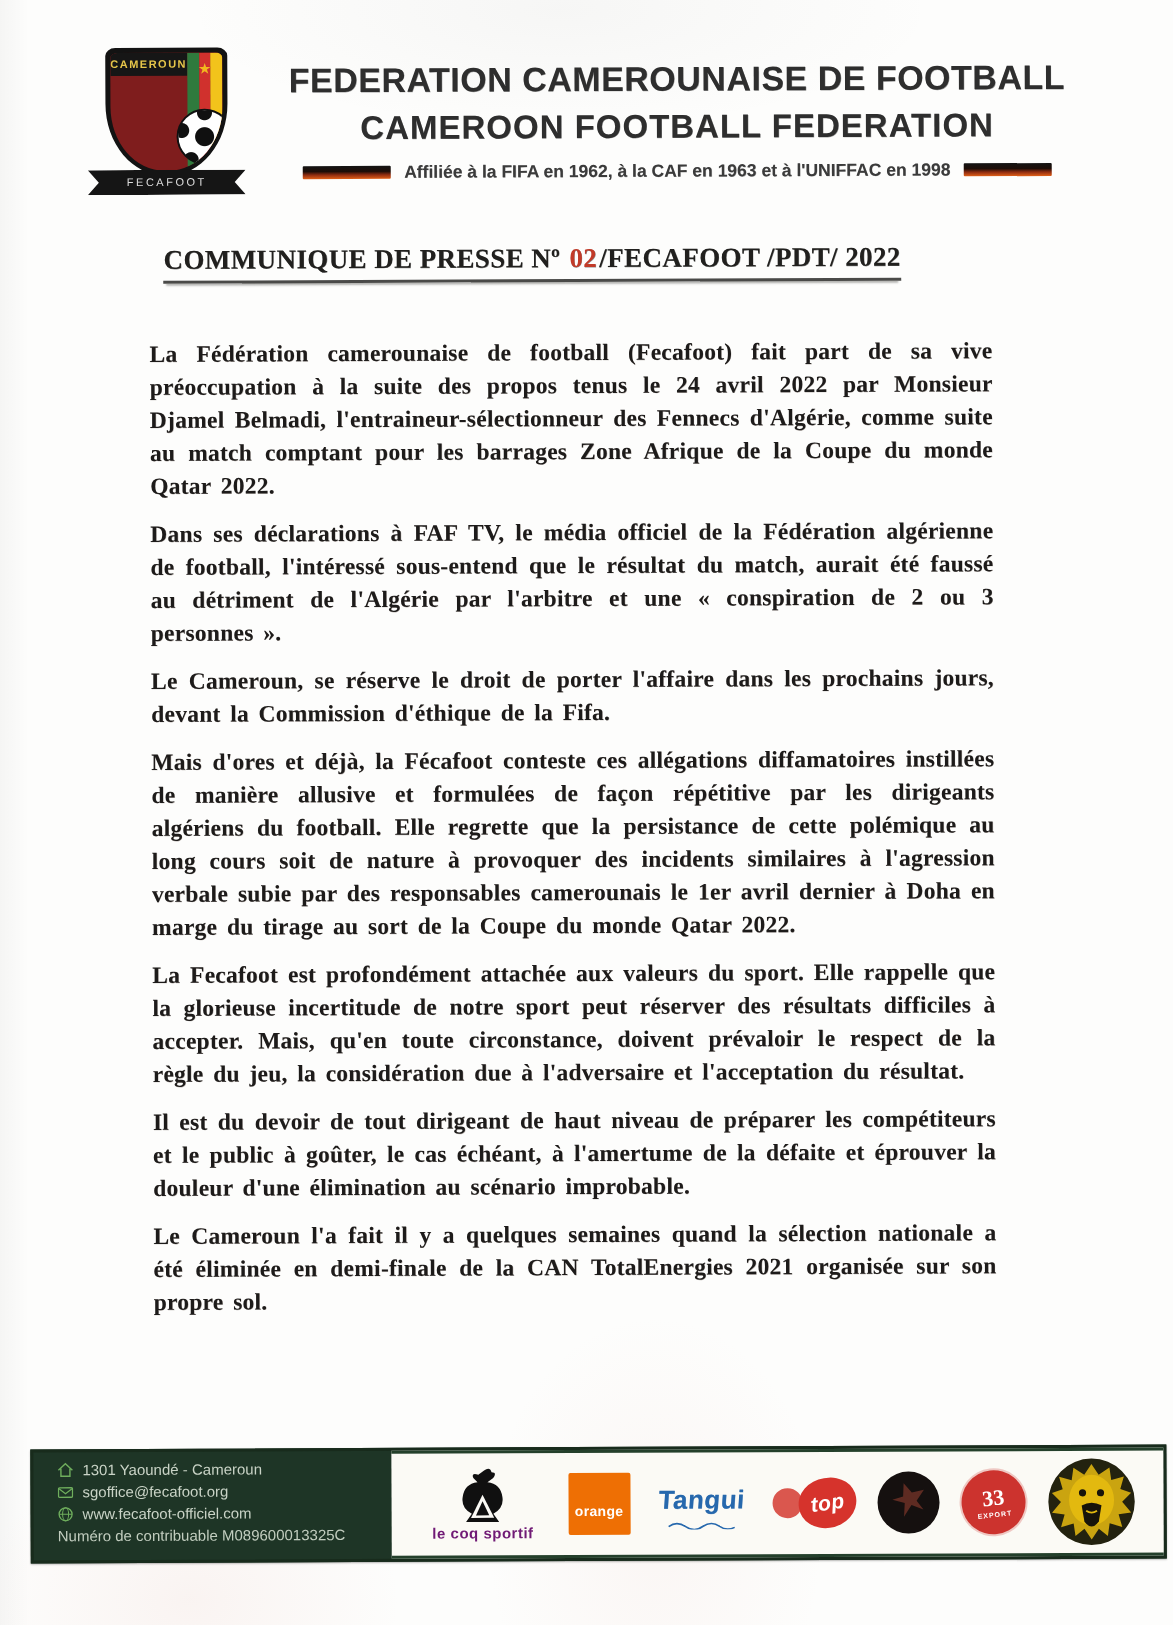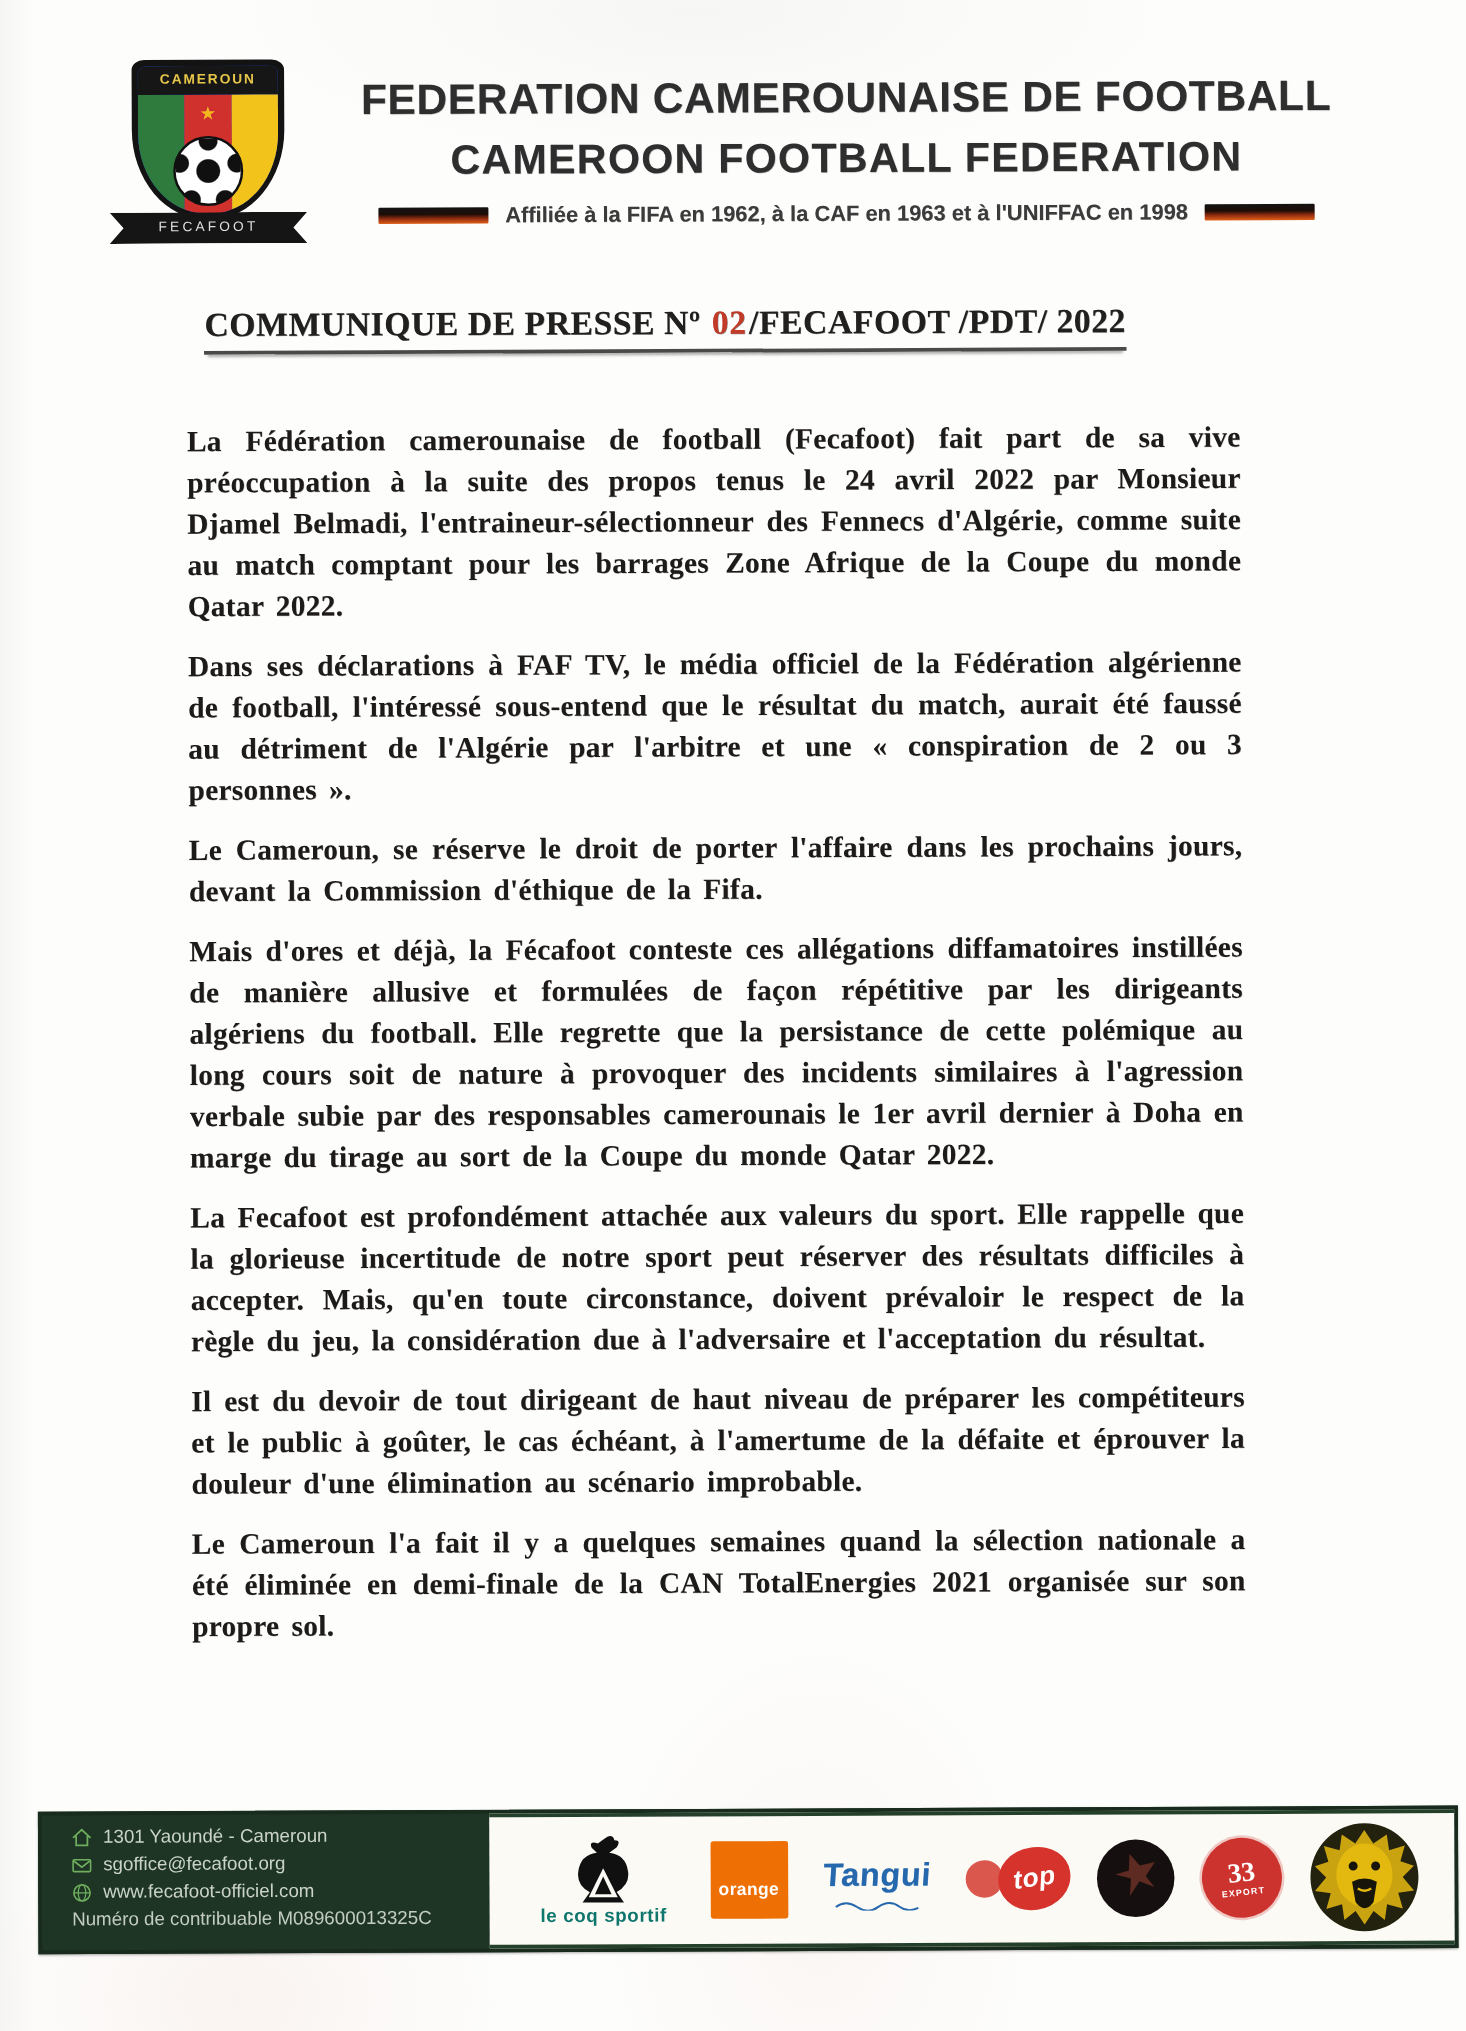--- a/index.html
+++ b/index.html
@@ -13,22 +13,22 @@
       radial-gradient(ellipse 500px 160px at 560px 10px, rgba(120,120,120,0.05), transparent 75%),
       linear-gradient(90deg, rgba(0,0,0,0.03), transparent 2.5%),
       #fdfdfc;
   }
   .tilt { position:absolute; inset:0; transform:rotate(-0.25deg); transform-origin:50% 0; }
 
   
   .logo-wrap { position:absolute; left:85px; top:46px; width:162px; }
   .shield { position:relative; width:122px; height:128px; margin:0 auto;
     background:#131313; border-radius:10px 10px 60px 60px / 8px 8px 72px 72px; padding:5px; }
-  .shield-inner { position:relative; height:100%; overflow:hidden; display:flex; flex-direction:column;
-    border-radius:7px 7px 54px 54px / 5px 5px 64px 64px; background:#1d4ed8; }
+  .shield-inner { position:relative; height:100%; overflow:hidden; display:flex; 
+    border-radius:7px 7px 54px 54px / 5px 5px 64px 64px; background:#7f1d1d; }
   .shield-band { height:23px; background:#161616; color:#e6c64a; font-size:11px; font-weight:bold;
     letter-spacing:1.5px; text-align:center; line-height:23px; }
   .stripes { flex:1; display:flex; position:relative; }
   .stripe { flex:1; }
   .star { position:absolute; top:8px; left:50%; transform:translateX(-50%); color:#f3b71c;
     font-size:15px; line-height:1; text-shadow:0 0 1px #b25; }
   .ball { position:absolute; left:50%; bottom:6px; transform:translateX(-50%);
     width:56px; height:56px; border-radius:50%; border:2px solid #101010;
     background-image:
       radial-gradient(circle 10px at 50% 50%, #101010 9px, transparent 10px),
@@ -75,21 +75,21 @@
   .contact { width:358px; padding:9px 6px 0 24px; color:#c9d3c6; font-size:15px; }
   .c-row { display:flex; align-items:center; gap:9px; margin-bottom:5px; white-space:nowrap; }
   .c-icon { width:16px; height:16px; flex:0 0 16px; }
   .c-icon svg { display:block; }
   .tax-row { margin-top:1px; white-space:nowrap; color:#c2cdbf; }
   .sponsors { flex:1; background:#fbfaf5; border-top:3px solid #24402b; border-bottom:3px solid #24402b;
     display:flex; align-items:center; justify-content:space-evenly; padding:0 6px; }
 
   .lecoq { width:128px; text-align:center; }
   .lecoq-emblem { width:58px; height:56px; margin:0 auto; }
-  .lecoq-label { font-size:15px; font-weight:bold; color:#0f766e; letter-spacing:0.5px; margin-top:1px; }
+  .lecoq-label { font-size:15px; font-weight:bold; color:#701a75; letter-spacing:0.5px; margin-top:1px; }
   .orange-sq { width:62px; height:62px; background:#ee6f04; display:flex; align-items:flex-end;
     justify-content:center; padding-bottom:16px; border-radius:2px; }
   .orange-label { color:#fff; font-size:14px; font-weight:bold; letter-spacing:0.3px; }
   .tangui { text-align:center; width:100px; }
   .tangui-label { font-size:26px; font-weight:bold; color:#2668ad; letter-spacing:0.5px;
     transform:skewX(-4deg); display:inline-block; text-shadow:0.3px 0.3px 0 rgba(38,104,173,0.5); }
   .tangui-wave { width:70px; height:8px; margin:0 auto; }
   .toplogo { position:relative; width:84px; height:58px; }
   .top-small { position:absolute; left:0; top:14px; width:30px; height:30px; border-radius:50%;
     background:#d6453c; opacity:0.9; }

